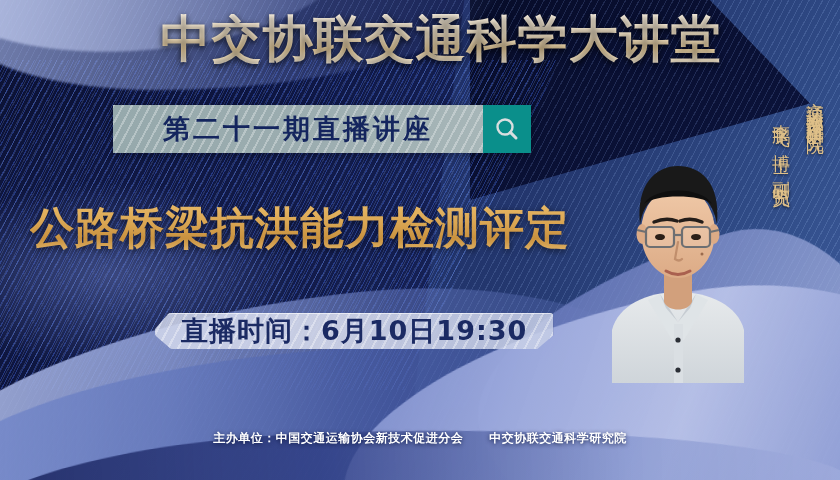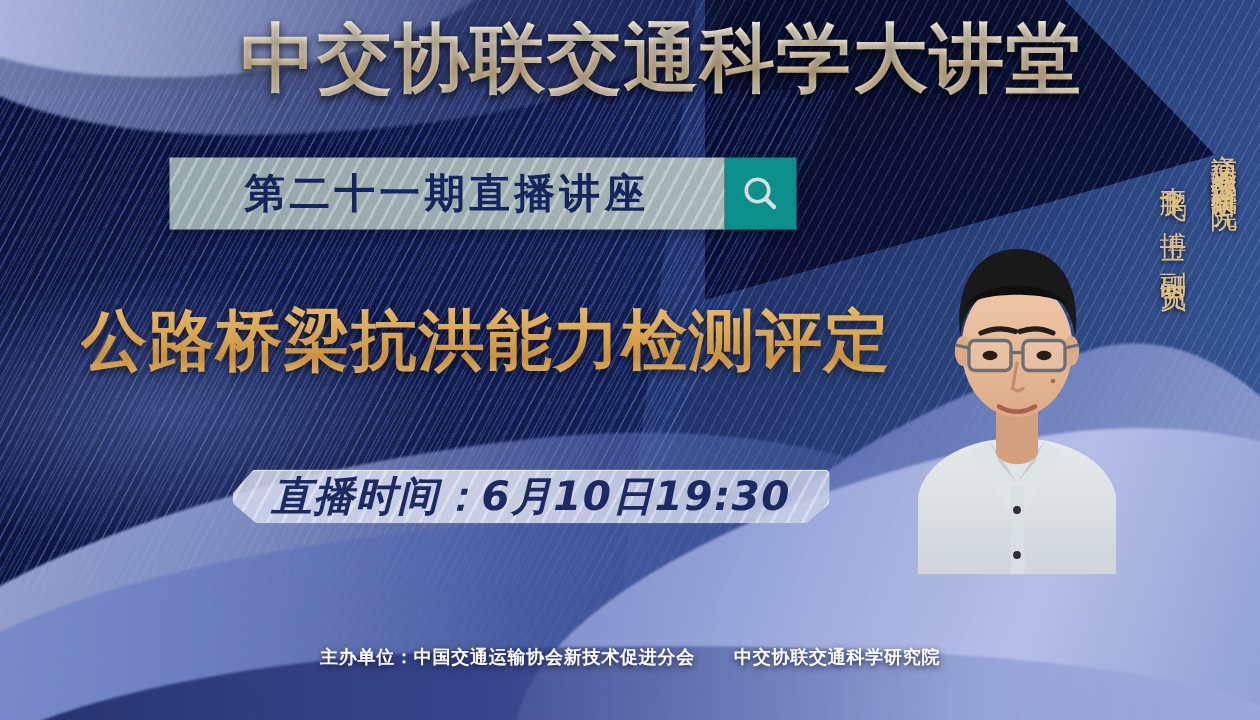--- a/index.html
+++ b/index.html
@@ -141,33 +141,31 @@
   
   .lecture-title{
     position:absolute;left:30px;top:204px;
     font-size:44px;font-weight:bold;letter-spacing:1px;line-height:1.1;
     font-family:"DejaVu Sans","Liberation Sans",sans-serif;
     background:linear-gradient(180deg,#e7b866 0%,#d9a552 40%,#c8913f 72%,#e2b56a 100%);
     -webkit-background-clip:text;background-clip:text;color:transparent;
     -webkit-text-fill-color:transparent;
     filter:drop-shadow(0 2px 3px rgba(0,0,0,.55));
     white-space:nowrap;
-    margin-left:24px;
   }
 
   
   .time-badge{
     position:absolute;left:155px;top:313px;height:36px;padding:0 26px;
     display:flex;align-items:center;
     background:linear-gradient(100deg,rgba(208,214,235,.86),rgba(228,231,243,.80) 45%,rgba(198,206,230,.84));
     clip-path:polygon(14px 0,100% 0,100% 62%,calc(100% - 16px) 100%,16px 100%,0 62%,0 16px);
     border-radius:22px 4px 4px 22px;
     box-shadow:0 3px 10px rgba(0,0,0,.35), inset 0 1px 0 rgba(255,255,255,.6);
     overflow:hidden;
-    font-style:italic;
   }
   .time-badge::before{
     content:"";position:absolute;inset:0;
     background-image:repeating-linear-gradient(118deg,
         rgba(255,255,255,.35) 0px,rgba(255,255,255,.35) 2px,
         rgba(255,255,255,0) 2px,rgba(255,255,255,0) 9px);
   }
   .time-text{
     position:relative;z-index:2;color:#1b2a63;font-size:27px;font-weight:600;letter-spacing:1px;
     font-family:"DejaVu Sans","Liberation Sans",sans-serif;white-space:nowrap;

